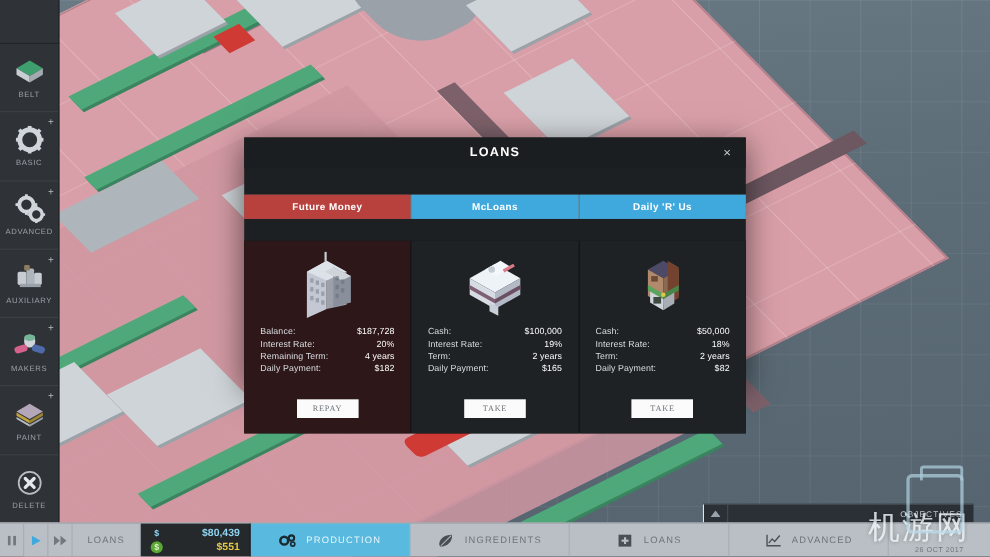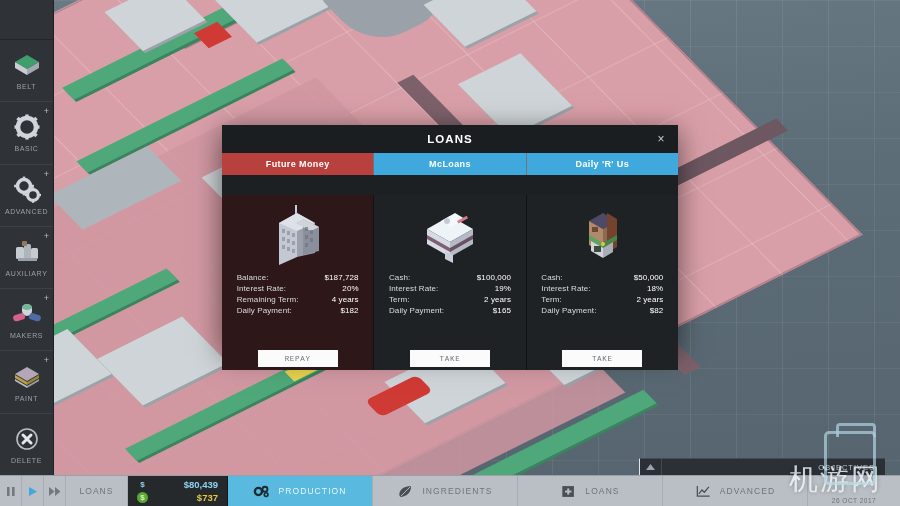--- a/index.html
+++ b/index.html
@@ -117,21 +117,21 @@
   }
   .dlg-title span {
     color: #fff; font-size: 11.5px; font-weight: bold; letter-spacing: 1.1px;
   }
   .dlg-close {
     position: absolute; right: 10px; top: 50%; transform: translateY(-50%);
     width: 14px; height: 14px; color: #c7ced4; font-size: 12px;
     display: flex; align-items: center; justify-content: center;
     cursor: pointer; line-height: 1;
   }
-  .dlg-tabs { display: flex; height: 22px; gap: 1px; background:#737373; }
+  .dlg-tabs { display: flex; height: 22px; gap: 1px; background:#737373;margin-top:24px; }
   .dlg-tab {
     flex: 1 1 0;
     display: flex; align-items: center; justify-content: center;
     font-size: 9px; font-weight: bold; color: #fff; letter-spacing: .4px;
     cursor: pointer;
   }
   .tab-red  { background: #b8403d; }
   .tab-blue { background: #3fa9dd; }
 
   .dlg-body { display: flex; height: 175px; gap: 1px; background:#0f1214;margin-top:20px; }
@@ -148,27 +148,27 @@
   .stats { width: 122px; margin-top: 3px; }
   .stat-row {
     display: flex; justify-content: space-between;
     font-size: 8px; color: #dfe4e8; line-height: 11px;
     letter-spacing: .1px;
   }
   .stat-row .k { color: #d8dde2; }
   .stat-row .v { color: #ffffff; }
 
   .act-btn {
-    position: absolute; bottom: 3px; left: 50%; transform: translateX(-50%);
-    width: 80px; height: 17px;
+    position: absolute; bottom: 14px; left: 50%; transform: translateX(-50%);
+    width: 56px; height: 17px;
     background: #fbfbfb; color: #6f7479;
     font-size: 7.5px; letter-spacing: .7px;
     display: flex; align-items: center; justify-content: center;
     cursor: pointer; border: none;
-    font-family: Liberation Mono, monospace;
+    font-family: Liberation Serif, serif;
   }
 
   
   .objbar {
     position: absolute; right: 15px; bottom: 31px;
     width: 246px; height: 17px;
     background: #2b3036;
     border-top: 1px solid #454b52;
     border-left: 1px solid #e5e5e5;
     display: flex; align-items: center;
@@ -568,21 +568,21 @@
 
     <div class="tb-btn tb-loans">LOANS</div>
 
     <div class="tb-money">
       <div class="money-row">
         <span class="money-ico m-cash">$</span>
         <span class="money-val v-cash">$80,439</span>
       </div>
       <div class="money-row">
         <span class="money-ico m-prof">$</span>
-        <span class="money-val v-prof">$737</span>
+        <span class="money-val v-prof">$551</span>
       </div>
     </div>
 
     <div class="tb-tab sel">
       <svg class="tb-ico" viewBox="0 0 22 18">
         <circle cx="7" cy="9" r="4.6" fill="none" stroke="currentColor" stroke-width="3"></circle>
         <circle cx="15.5" cy="6" r="3.2" fill="none" stroke="currentColor" stroke-width="2.4"></circle>
         <circle cx="17" cy="13" r="2.4" fill="none" stroke="currentColor" stroke-width="2"></circle>
       </svg>
       <span>PRODUCTION</span>

